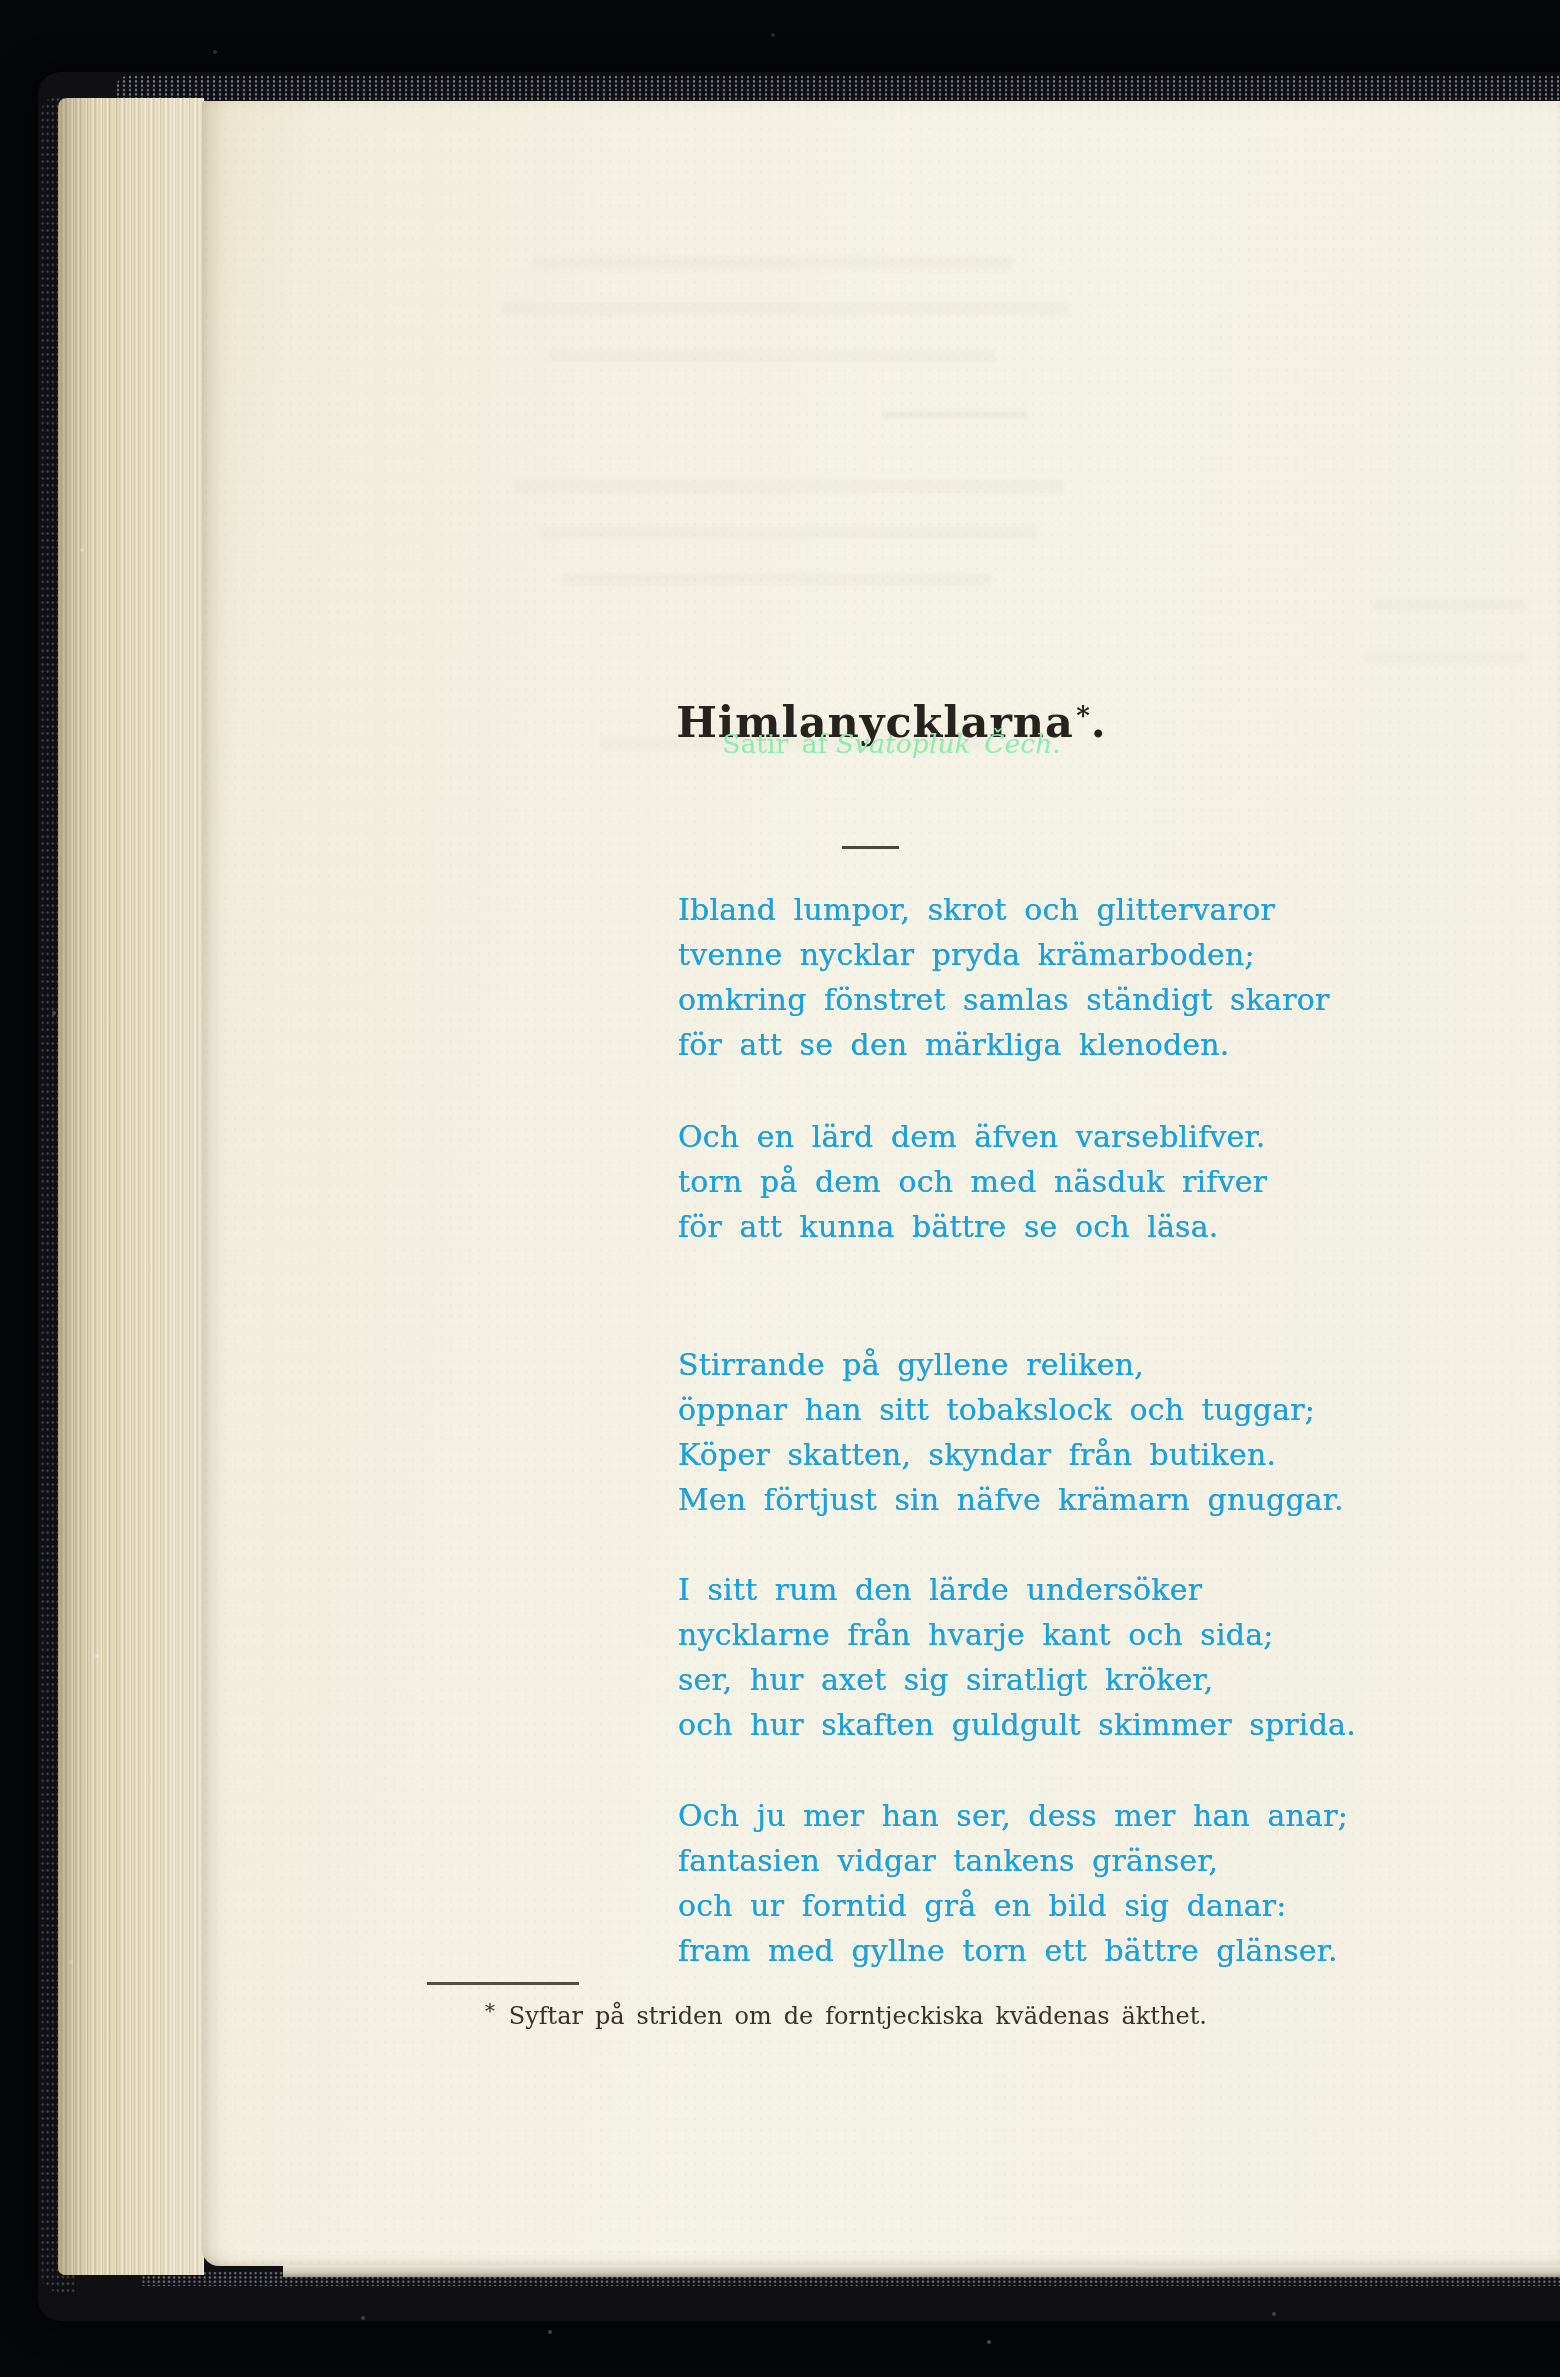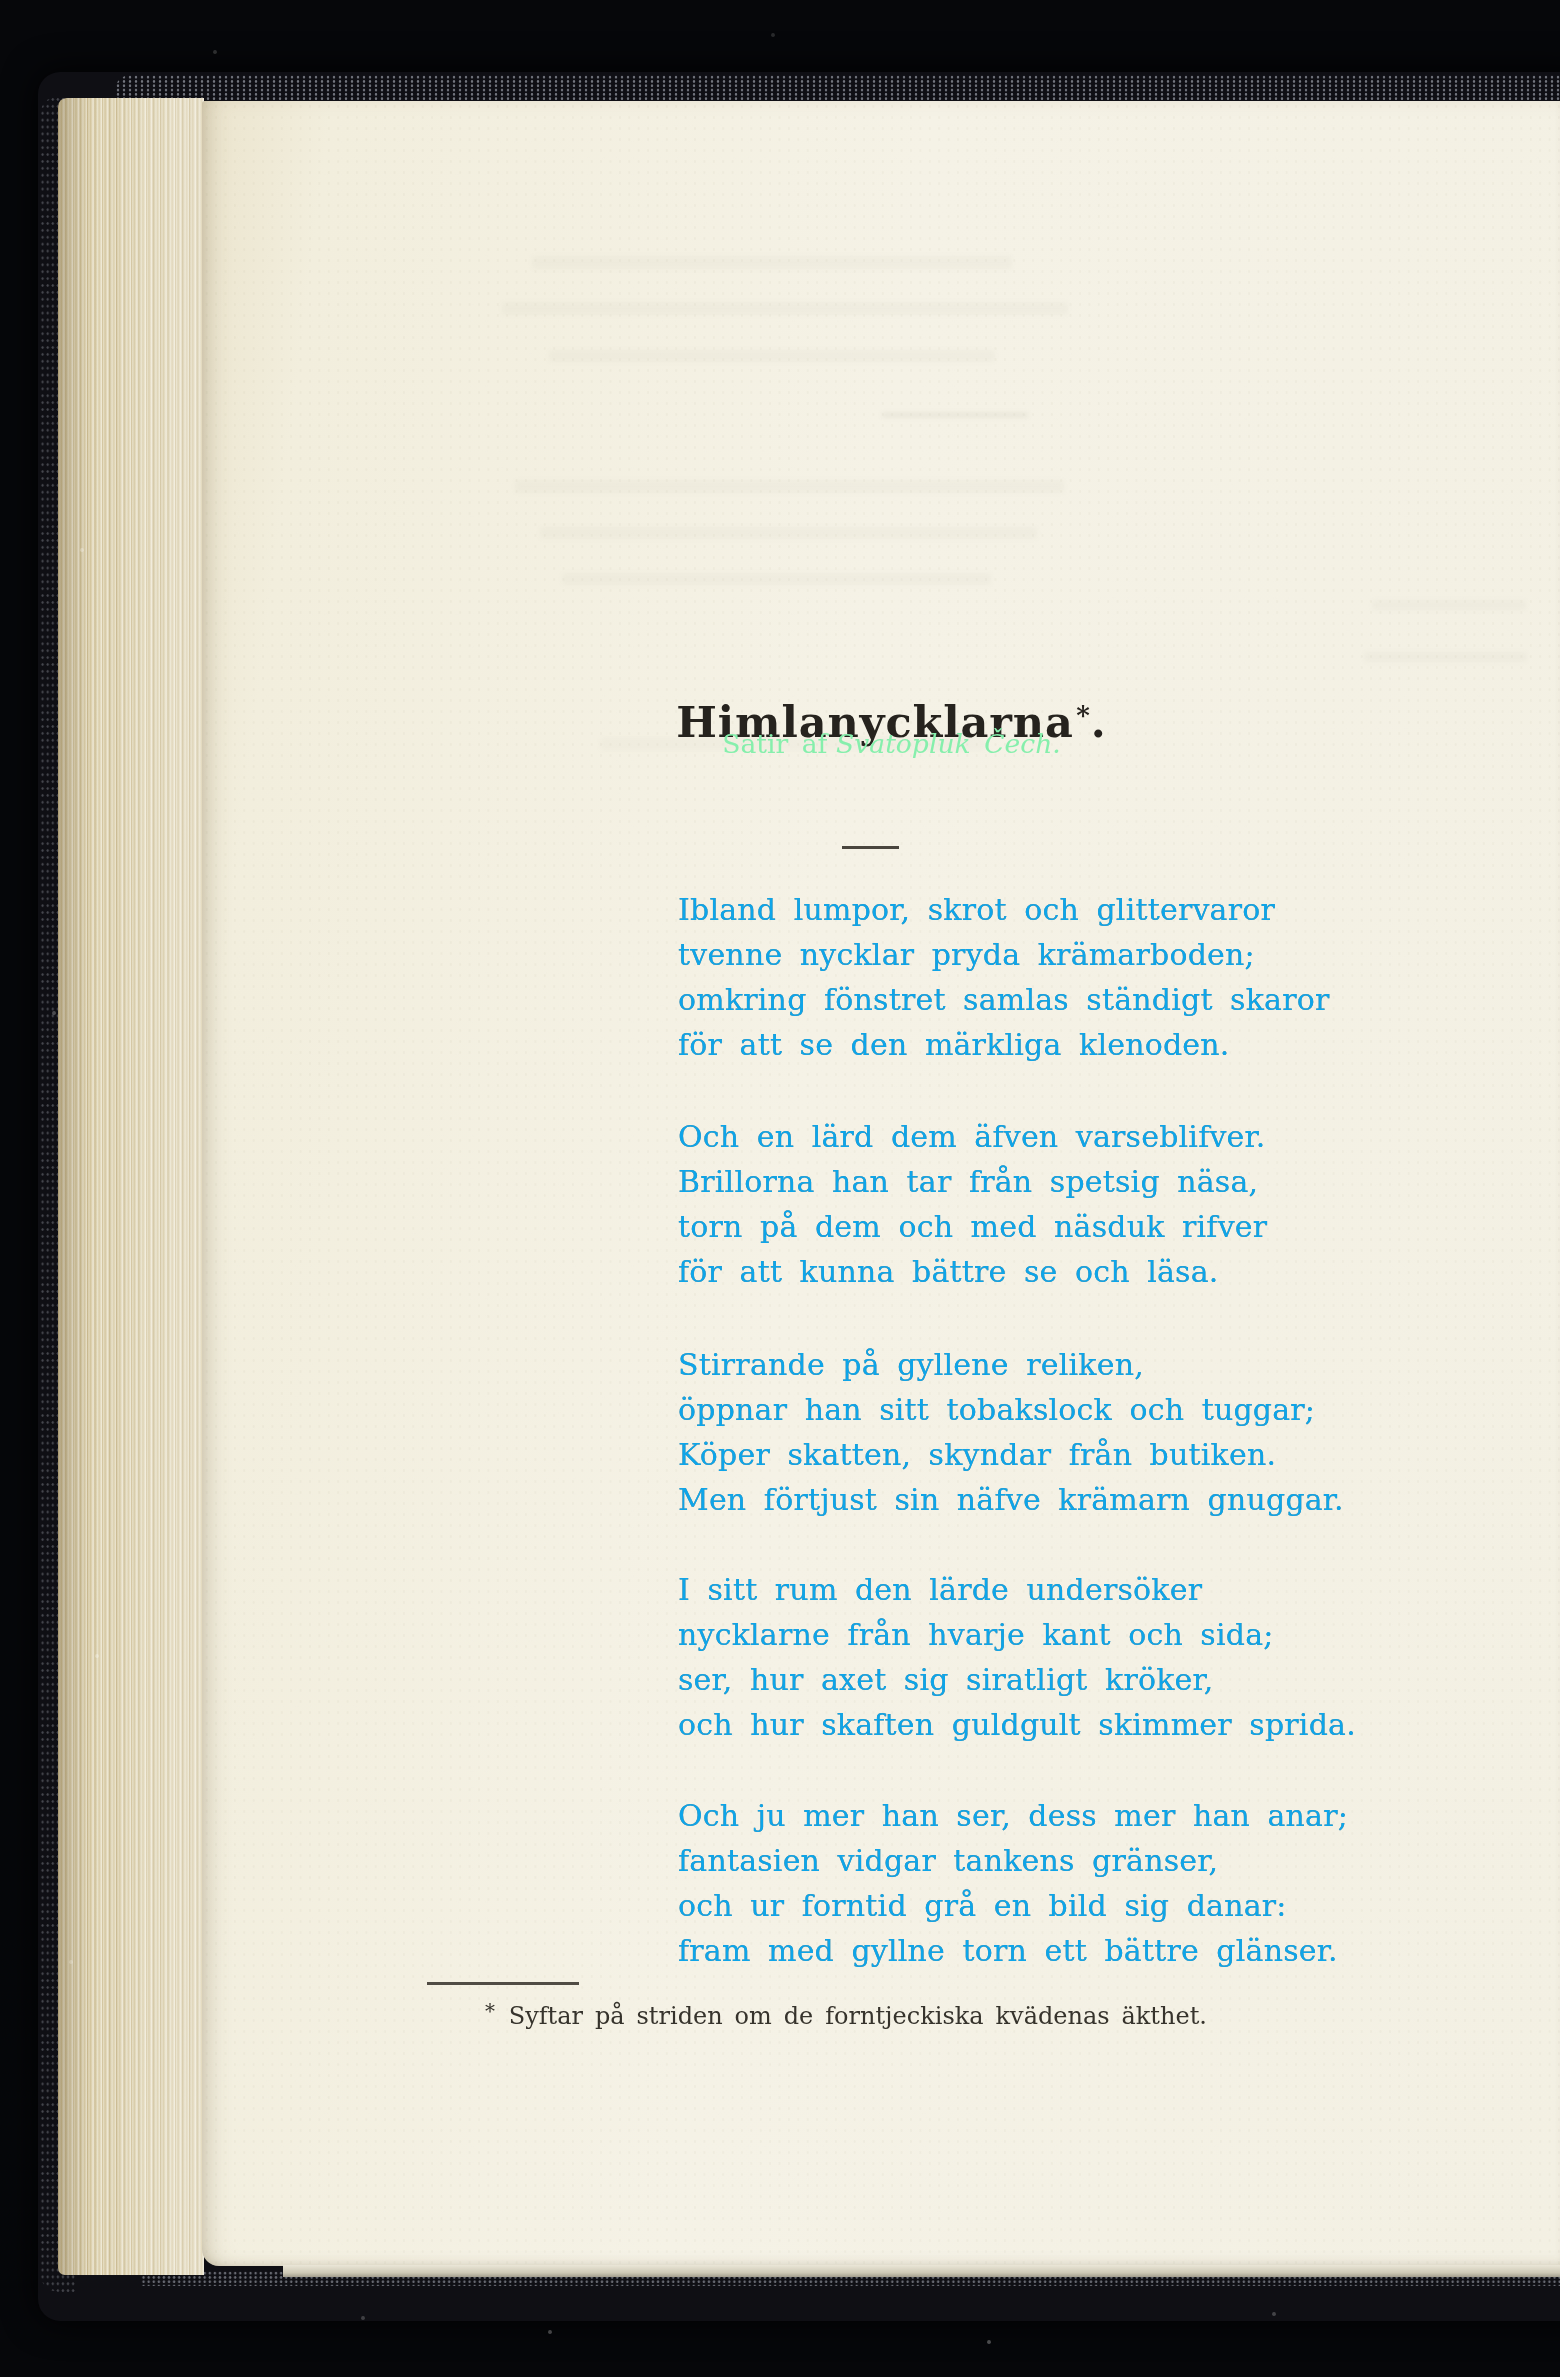--- a/index.html
+++ b/index.html
@@ -164,21 +164,20 @@
 
   <div class="stanza stanza-1">
     <div>Ibland lumpor, skrot och glittervaror</div>
     <div>tvenne nycklar pryda krämarboden;</div>
     <div>omkring fönstret samlas ständigt skaror</div>
     <div>för att se den märkliga klenoden.</div>
   </div>
 
   <div class="stanza stanza-2">
     <div>Och en lärd dem äfven varseblifver.</div>
-    <div>Brillorna han tar från spetsig näsa,</div>
     <div>torn på dem och med näsduk rifver</div>
     <div>för att kunna bättre se och läsa.</div>
   </div>
 
   <div class="stanza stanza-3">
     <div>Stirrande på gyllene reliken,</div>
     <div>öppnar han sitt tobakslock och tuggar;</div>
     <div>Köper skatten, skyndar från butiken.</div>
     <div>Men förtjust sin näfve krämarn gnuggar.</div>
   </div>

